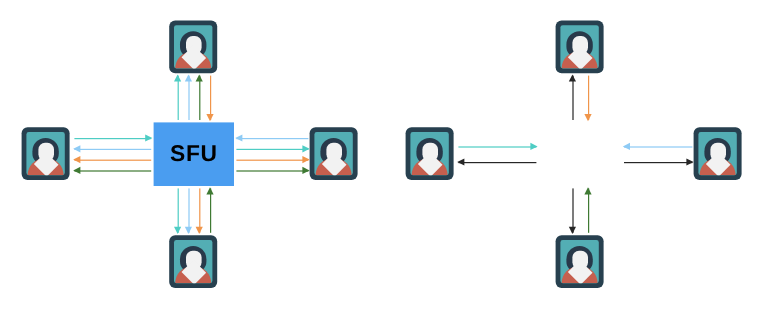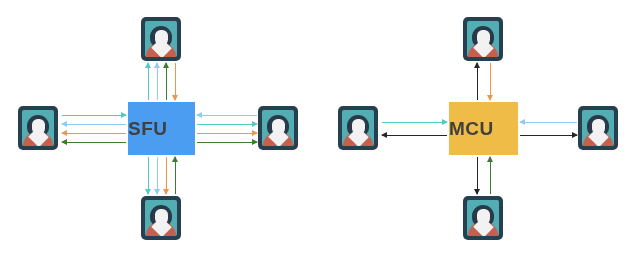--- a/index.html
+++ b/index.html
@@ -48,22 +48,22 @@
     position:absolute;left:50%;bottom:0;
     width:30px;height:14px;margin-left:-15px;
     background:#c65f4e;
     border-radius:14px 14px 0 0;
     z-index:2;
   }
 
   
   .hub{
     position:absolute;
-    display:flex;align-items:center;
-    color:#404040;
+    display:flex;align-items:center;justify-content:center;
+    color:#000000;
     font-size:19px;
     font-weight:bold;
     letter-spacing:.5px;
   }
 
   
   .arrow{position:absolute;}
   .arrow .shaft{position:absolute;}
   .arrow .head{position:absolute;width:0;height:0;}
 
@@ -228,23 +228,20 @@
       <div class="avatar" style="left: 578px; top: 106px;">
         <div class="av-frame">
           <div class="av-inner">
             <div class="av-hair"></div>
             <div class="av-body"></div>
             <div class="av-face"></div>
             <div class="av-collar"></div>
           </div>
         </div>
       </div>
-      <div class="hub" style="left: 449px; top: 102px; width: 69px; height: 53px; background: rgb(239, 188, 72);">
-        <span>MCU</span>
-      </div>
       <div class="arrow h right" style="left: 382px; top: 118.5px; width: 65px;">
         <div class="shaft" style="background: rgb(78, 205, 196);"></div>
         <div class="head" style="border-left-color: rgb(78, 205, 196);"></div>
       </div>
       <div class="arrow h left" style="left: 382px; top: 131.5px; width: 65px;">
         <div class="shaft" style="background: rgb(38, 38, 38);"></div>
         <div class="head" style="border-right-color: rgb(38, 38, 38);"></div>
       </div>
       <div class="arrow h left" style="left: 520px; top: 118.5px; width: 57px;">
         <div class="shaft" style="background: rgb(142, 203, 245);"></div>

